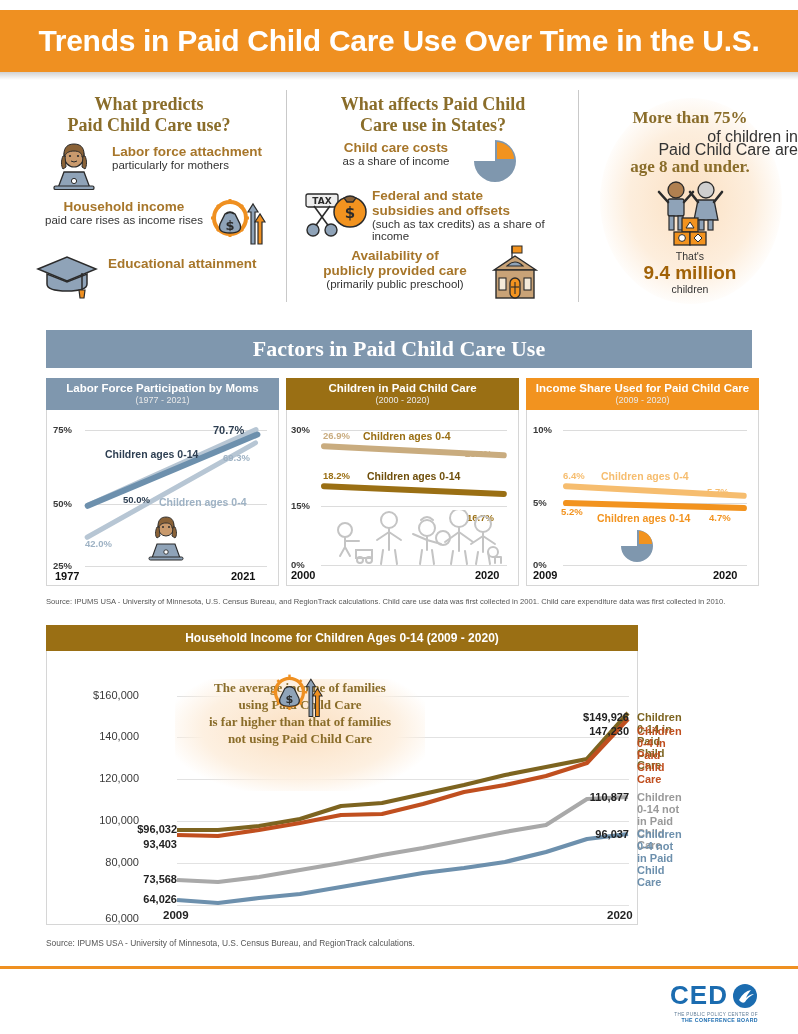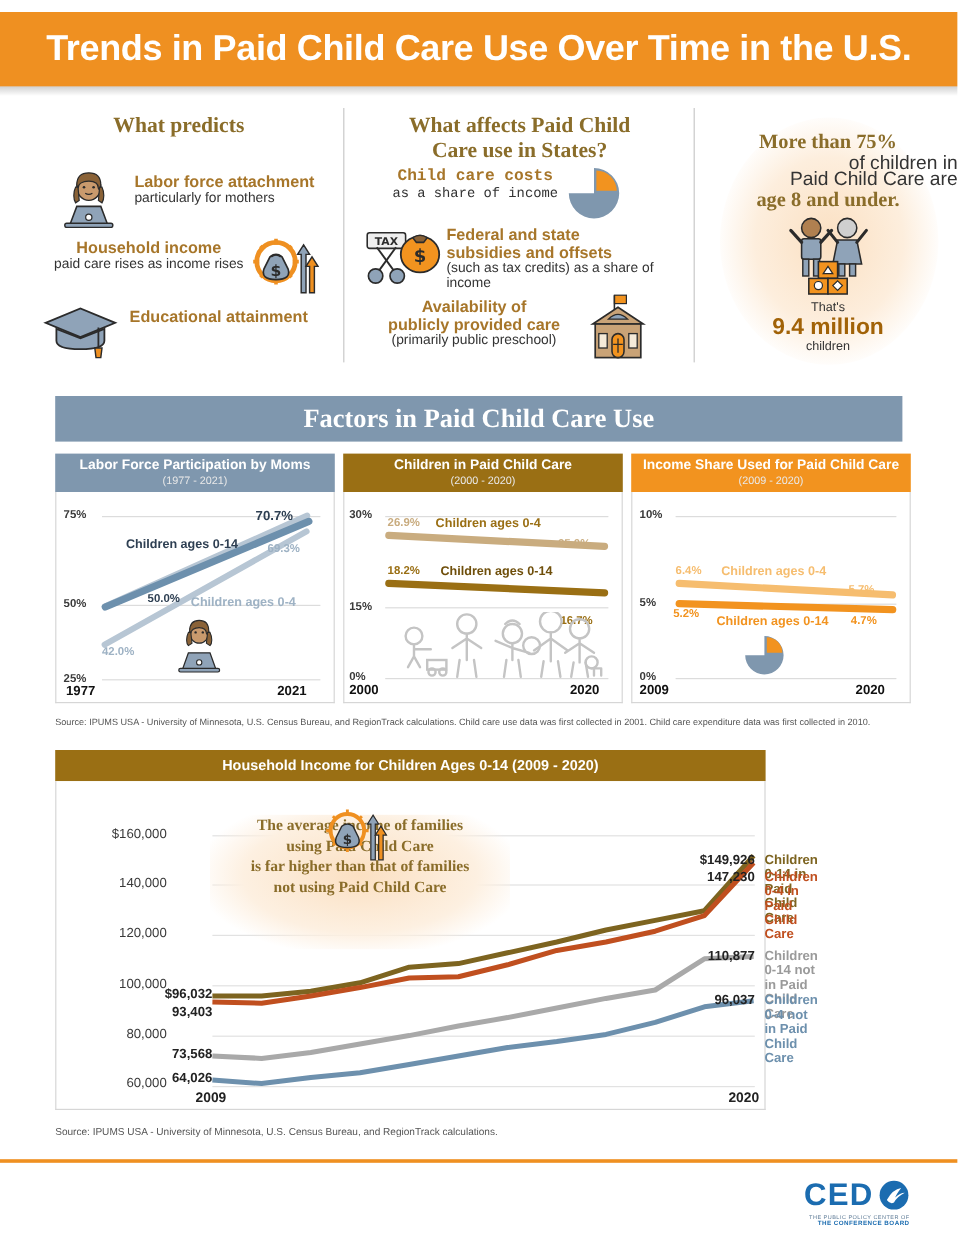--- a/index.html
+++ b/index.html
@@ -126,20 +126,21 @@
 </div>
 <div id="header-shadow"></div>
 
 <div id="top">
   <div class="divider" id="div1"></div>
   <div class="divider" id="div2"></div>
 
   <div id="panel1">
     <div class="panel-head">
       <div>What predicts</div>
+      <div>Paid Child Care use?</div>
     </div>
 
     <svg style="position:absolute;left:32px;top:58px;" width="56" height="48" viewBox="0 0 56 48">
       <ellipse cx="28" cy="14" rx="10" ry="11" fill="#c99a6d" stroke="#2b2b2b" stroke-width="1.2"></ellipse>
       <path d="M18 12c0-7 4-10 10-10s10 3 10 10c0 3-1 5-2 3 0-4-3-6-8-6s-9 2-9 6z" fill="#8a6237" stroke="#2b2b2b" stroke-width="1"></path>
       <path d="M17 14c-2 4-2 10 0 13l3-2-1-11z" fill="#8a6237" stroke="#2b2b2b" stroke-width="1"></path>
       <path d="M39 14c2 4 2 10 0 13l-3-2 1-11z" fill="#8a6237" stroke="#2b2b2b" stroke-width="1"></path>
       <circle cx="24" cy="14" r="1.1" fill="#2b2b2b"></circle>
         <circle cx="32" cy="14" r="1.1" fill="#2b2b2b"></circle>
       <path d="M25 19q3 2 6 0" stroke="#2b2b2b" stroke-width="1" fill="none"></path>
@@ -189,21 +190,21 @@
   <div id="panel2">
     <div class="panel-head">
       <div>What affects Paid Child</div>
       <div>Care use in States?</div>
     </div>
 
     <svg style="position:absolute;left:182px;top:54px;" width="50" height="46" viewBox="0 0 50 46">
       <path d="M23 23 L23 2 A21 21 0 1 1 2 23 Z" fill="#7f97ae"></path>
       <path d="M25 4 L25 21 L42 21 A17.5 17.5 0 0 0 25 4 Z" fill="#f2931f"></path>
     </svg>
-    <div class="bullet" style="left:36px;top:56px;width:140px;text-align:center;font-family:Liberation Mono, monospace;">
+    <div class="bullet" style="left:36px;top:56px;width:140px;text-align:center;">
       <div class="b-title">Child care costs</div>
       <div class="b-sub">as a share of income</div>
     </div>
 
     <svg style="position:absolute;left:14px;top:102px;" width="66" height="52" viewBox="0 0 66 52">
       <rect x="2" y="8" width="32" height="13" rx="2" fill="#eeeeee" stroke="#2b2b2b" stroke-width="1.3"></rect>
       <text x="18" y="18" font-size="9" font-weight="bold" fill="#2b2b2b" text-anchor="middle" font-family="DejaVu Sans">TAX</text>
       <line x1="10" y1="20" x2="26" y2="42" stroke="#2b2b2b" stroke-width="1.6"></line>
       <line x1="26" y1="20" x2="10" y2="42" stroke="#2b2b2b" stroke-width="1.6"></line>
       <circle cx="9" cy="44" r="6" fill="#8fa3b8" stroke="#2b2b2b" stroke-width="1.4"></circle>
@@ -418,21 +419,21 @@
     <div class="bg-grid" style="top:128px;"></div>
     <div class="bg-grid" style="top:170px;"></div>
     <div class="bg-grid" style="top:212px;"></div>
     <div class="bg-grid" style="top:254px;"></div>
 
     <div class="bg-ylab" style="left:6px;top:38px;">$160,000</div>
     <div class="bg-ylab" style="left:6px;top:79px;">140,000</div>
     <div class="bg-ylab" style="left:6px;top:121px;">120,000</div>
     <div class="bg-ylab" style="left:6px;top:163px;">100,000</div>
     <div class="bg-ylab" style="left:6px;top:205px;">80,000</div>
-    <div class="bg-ylab" style="left:6px;top:246px;">60,000</div>
+    <div class="bg-ylab" style="left:6px;top:261px;">60,000</div>
 
     <div id="callout">
       <p>
         <span>The average income of families</span><br>
         <span>using Paid Child Care</span><br>
         <span>is far higher than that of families</span><br>
         <span>not using Paid Child Care</span>
       </p>
     </div>
     <svg style="position:absolute;left:222px;top:20px;" width="54" height="50" viewBox="0 0 58 52">

